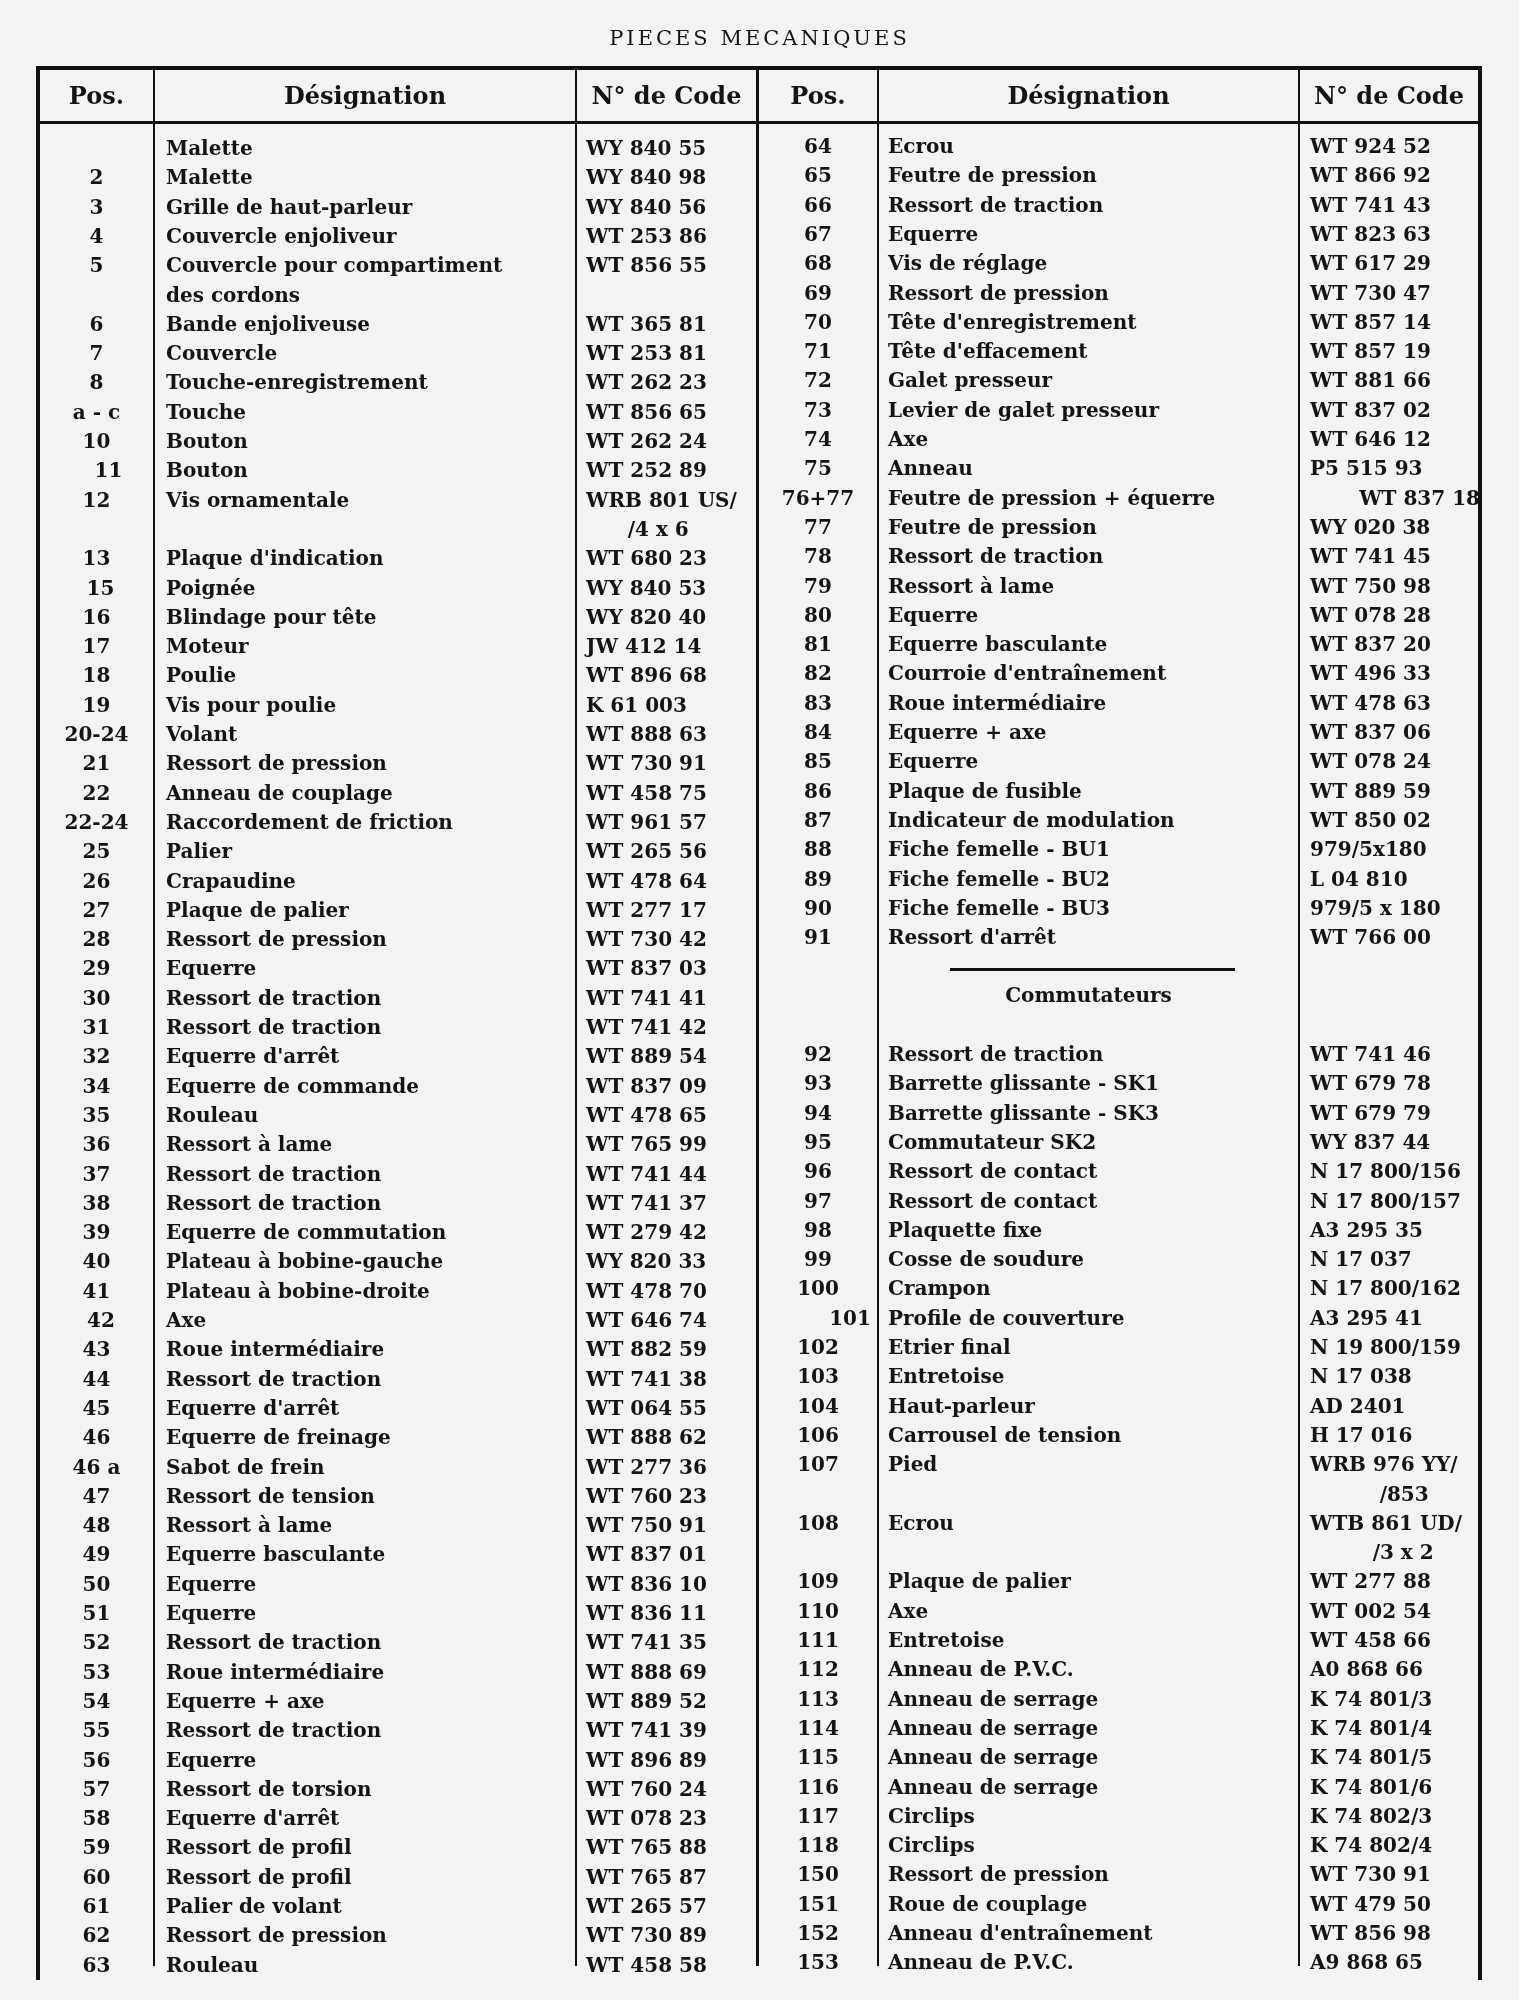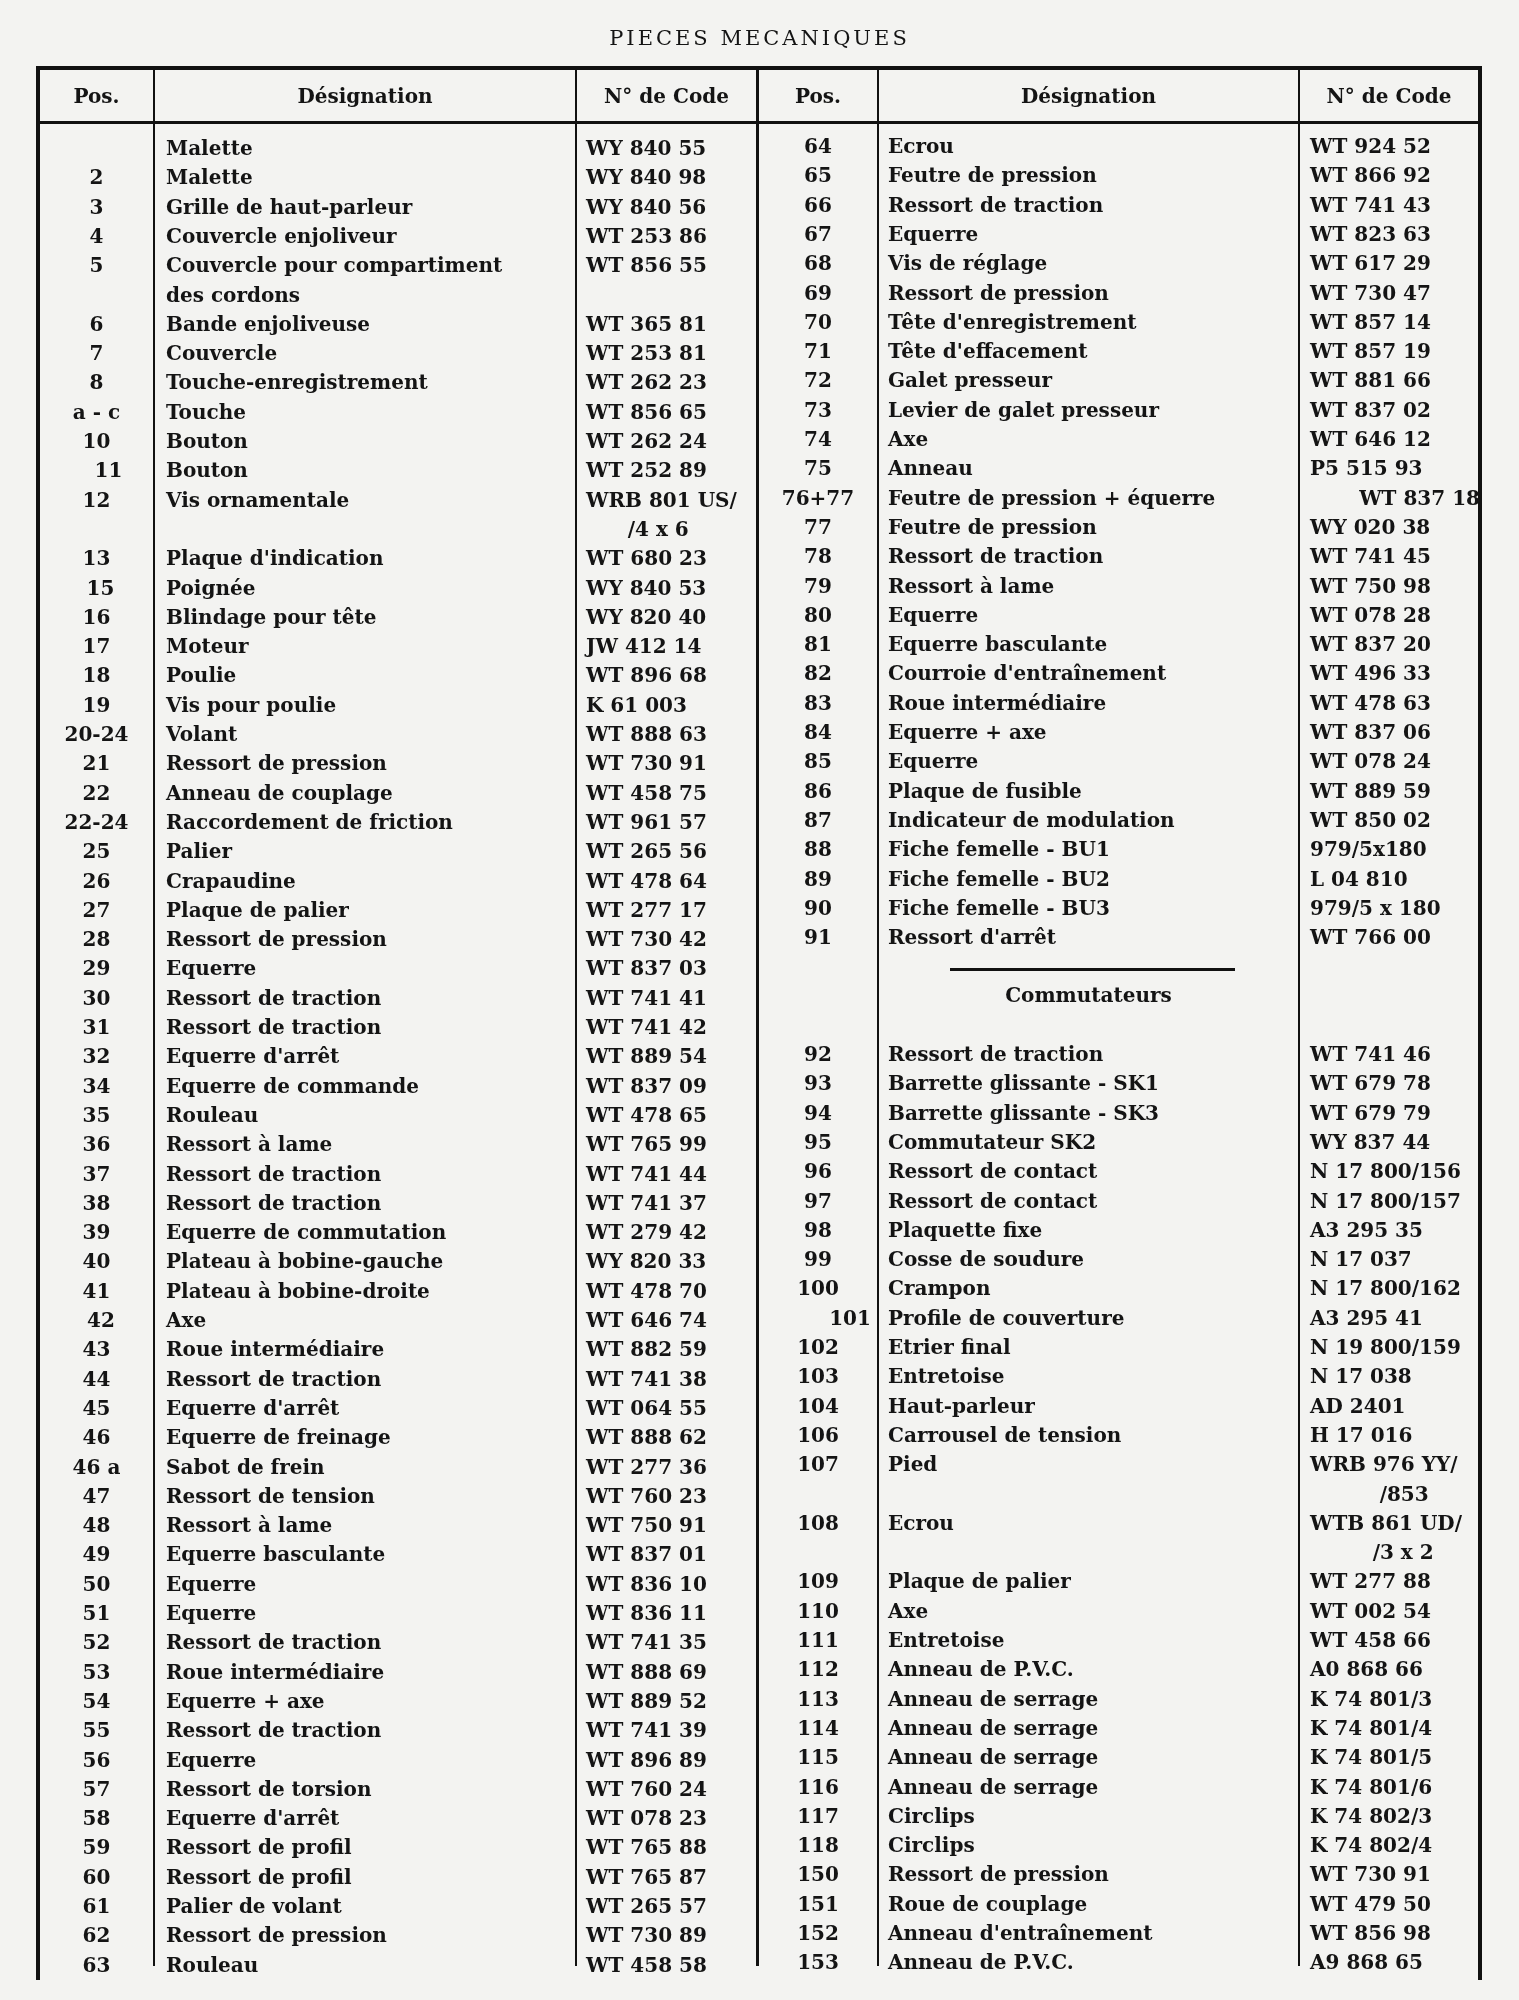--- a/index.html
+++ b/index.html
@@ -21,21 +21,21 @@
     width: 1446px; height: 1914px;
     border-top: 4px solid #111;
     border-left: 4px solid #111;
     border-right: 4px solid #111;
     box-sizing: border-box;
   }
   .vline { position: absolute; top: 66px; width: 2px; background: #111; }
   .hline { position: absolute; height: 3px; background: #111; }
   .hdr {
     position: absolute; top: 76px; height: 40px; line-height: 40px;
-    font-size: 20px; font-weight: bold; text-align: center;
+    font-size: 24px; font-weight: bold; text-align: center;
   }
   .row {
     position: absolute; height: 29px; line-height: 29px;
     font-size: 20px; font-weight: bold; white-space: nowrap;
   }
   .pos  { text-align: center; }
   .code { }
   .sep { position: absolute; height: 3px; background: #111; }
   .section {
     position: absolute; font-size: 20px; font-weight: bold; text-align: center;

